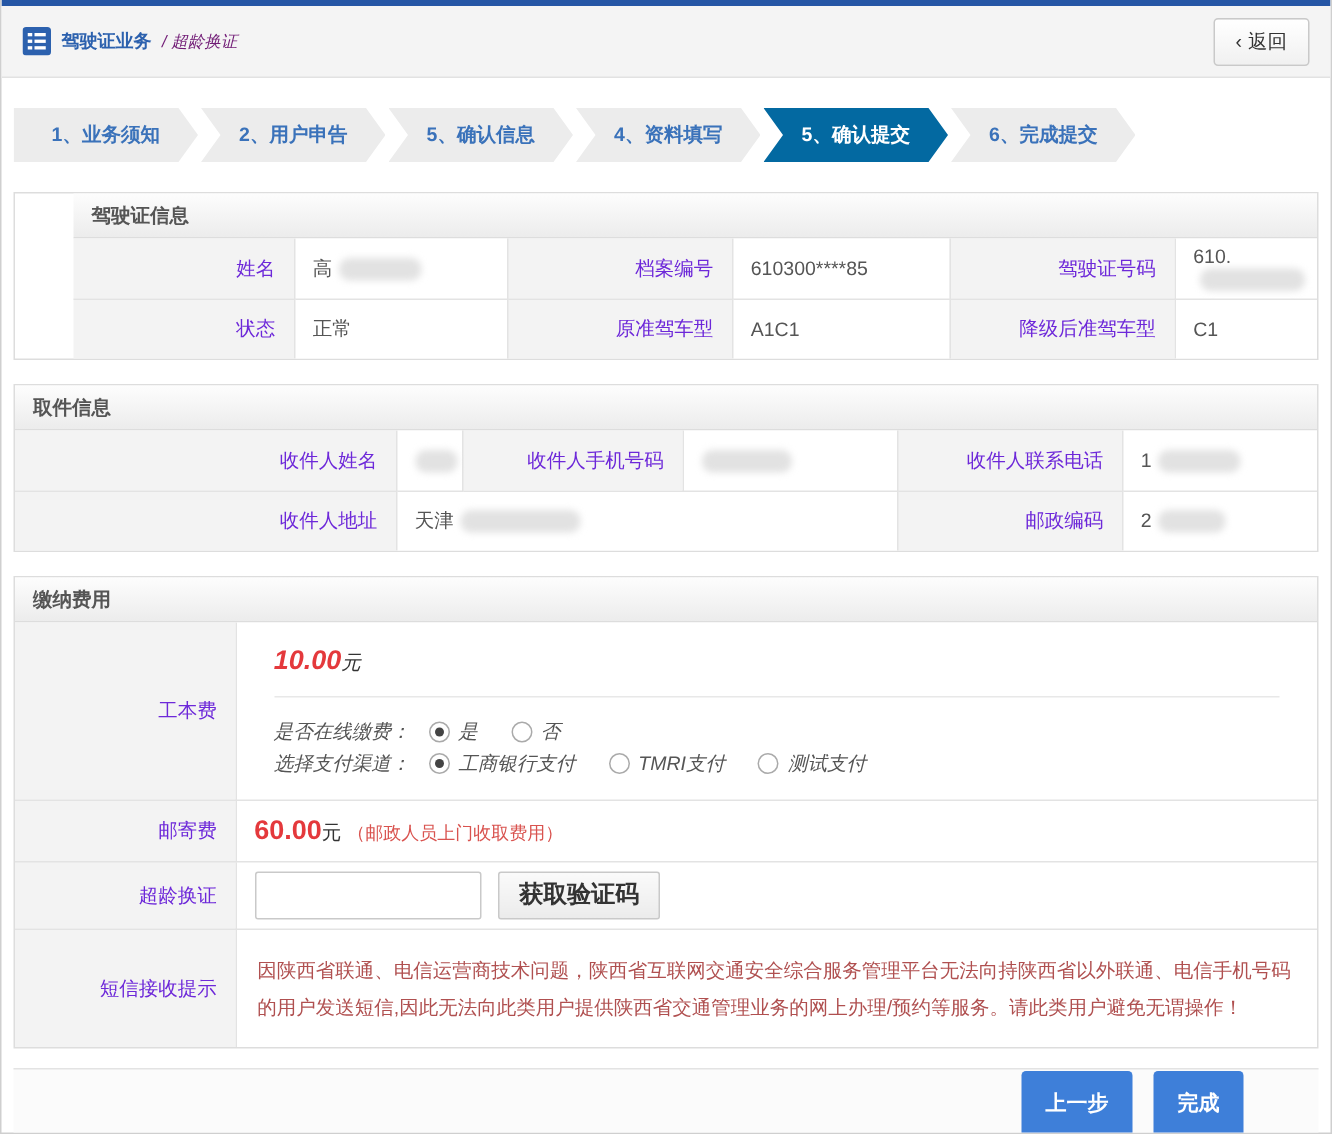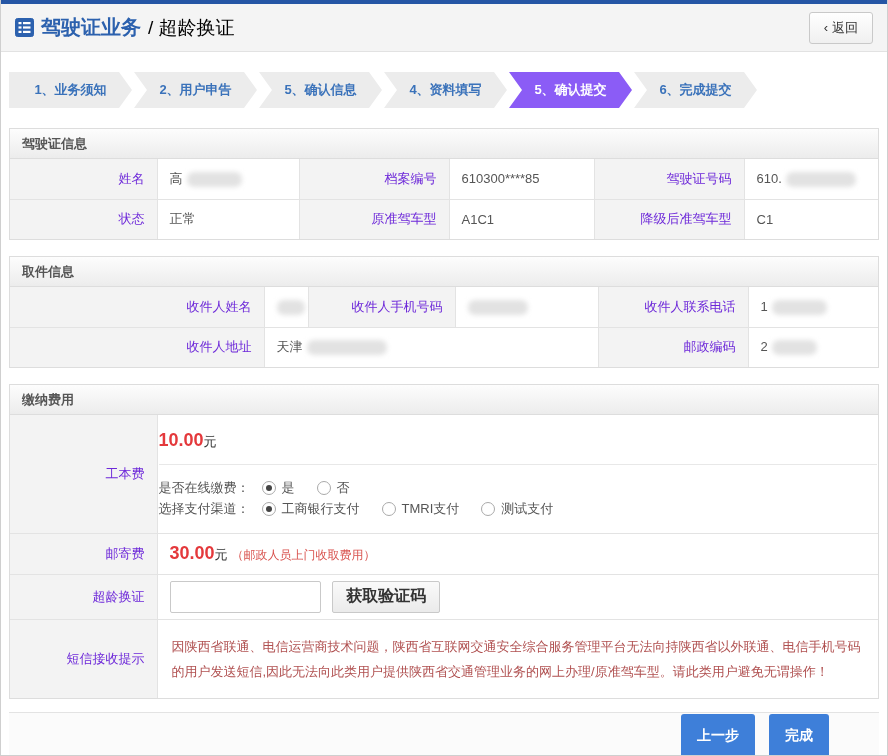--- a/index.html
+++ b/index.html
@@ -6,48 +6,48 @@
   html,body { background:#fff; }
   body { font-family:"Liberation Sans","DejaVu Sans",sans-serif; width:888px; }
   .page { width:888px; height:756px; border:1px solid #cfcfcf; border-top:none; background:#fff; overflow:hidden; }
 
   
   .topline { height:4px; background:#2556a5; }
 
   
   .header { height:48px; background:#f4f4f4; border-bottom:1px solid #e2e2e2; display:flex; align-items:center; padding:0 14px; }
   .hd-icon { width:19px; height:19px; margin-right:7px; flex:0 0 auto; }
-  .hd-title { color:#2c61ae; font-size:20px; font-weight:bold; }
-  .hd-sub { color:#000000; font-size:19px; margin-left:7px; }
+  .hd-title { color:#2c61ae; font-size:12px; font-weight:bold; }
+  .hd-sub { color:#701a75; font-size:11px; margin-left:7px;font-style:italic; }
   .back-btn { margin-left:auto; background:linear-gradient(#ffffff,#f0f0f0); border:1px solid #c9c9c9; border-radius:3px; padding:6px 14px; font-size:13px; color:#333; cursor:pointer; }
   .back-btn .chev { font-size:13px; margin-right:4px; color:#333; }
 
   
   .steps { display:flex; margin:20px 8px 0 8px; height:36px;align-items:flex-end; }
   .step { flex:0 0 123px; background:#ececec; color:#3a72ba; font-size:13px; font-weight:bold; text-align:center; line-height:36px; margin-right:2px; clip-path:polygon(0 0, calc(100% - 13px) 0, 100% 50%, calc(100% - 13px) 100%, 0 100%, 13px 50%); cursor:pointer; }
   .step.first { clip-path:polygon(0 0, calc(100% - 13px) 0, 100% 50%, calc(100% - 13px) 100%, 0 100%); }
-  .step.active { background:#8b5cf6; color:#fff; }
+  .step.active { background:#0369a1; color:#fff; }
   .step-fill { flex:1; background:#f1f1f1; clip-path:polygon(0 0, 100% 0, 100% 100%, 0 100%, 13px 50%); }
 
   
   .section { margin:16px 8px 0 8px; border:1px solid #ddd; }
-  .sec1 { margin-top:20px; }
+  .sec1 { margin-top:20px;padding-left:39px; }
   .sec-title { height:30px; line-height:29px; padding-left:12px; font-size:13px; font-weight:600; color:#555; background:linear-gradient(#fdfdfd,#ececec); border-bottom:1px solid #ddd; }
   table { width:100%; border-collapse:collapse; table-layout:fixed; }
   td { border:1px solid #e3e3e3; height:40px; font-size:13px; vertical-align:middle; }
   td.lbl { background:#f3f3f3; text-align:right; padding-right:12px; color:#6d28d9; }
   td.val { background:#fff; text-align:left; padding-left:12px; color:#555; }
   tr td:first-child { border-left:none; } tr td:last-child { border-right:none; }
   tr:first-child td { border-top:none; } tr:last-child td { border-bottom:none; }
 
   .redact { display:inline-block; vertical-align:middle; height:15px; background:#e2e2e2; border-radius:7px; filter:blur(2.5px); margin-left:4px; }
   .w28{width:28px;} .w45{width:45px;} .w55{width:55px;} .w60{width:60px;} .w70{width:70px;} .w80{width:80px;}
 
   
-  td.pay-cell { padding:14px 1px; }
+  td.pay-cell { padding:14px 25px;font-style:italic; }
   .price { color:#e4393c; font-size:18px; font-weight:bold; }
   .yuan { color:#333; font-size:13px; font-weight:normal; }
   .red-note { color:#d9534f; font-size:12px; margin-left:4px; }
   .divider { border:none; border-top:1px solid #e8e8e8; margin:13px 0 14px 0; }
   .radio-line { display:flex; align-items:center; font-size:13px; color:#555; margin-top:3px; }
   .radio-line:first-of-type { margin-top:0; }
   .radio-q { margin-right:12px; color:#555; }
   .radio { width:14px; height:14px; border:1px solid #aaa; border-radius:50%; background:#fff; display:inline-block; position:relative; margin-right:6px; flex:0 0 auto; cursor:pointer; }
   .radio.checked::after { content:""; position:absolute; left:3px; top:3px; width:6px; height:6px; border-radius:50%; background:#444; }
   .radio-opt { margin-right:22px; display:inline-flex; align-items:center; }
@@ -189,33 +189,33 @@
                 </span>
             <span class="radio-opt">
                   <span class="radio"></span>
                   <span>测试支付</span>
                 </span>
           </div>
         </td>
       </tr>
       <tr style="height:41px">
         <td class="lbl">邮寄费</td>
-        <td class="val"><span class="price">30.00</span><span class="yuan">元</span><span class="red-note">（邮政人员上门收取费用）</span></td>
+        <td class="val"><span class="price">60.00</span><span class="yuan">元</span><span class="red-note">（邮政人员上门收取费用）</span></td>
       </tr>
       <tr style="height:45px">
         <td class="lbl">超龄换证</td>
         <td class="val">
           <input class="captcha-input" type="text" value="" style="">
           <button class="captcha-btn">获取验证码</button>
         </td>
       </tr>
       <tr>
         <td class="lbl">短信接收提示</td>
         <td class="val sms-cell">
-              <div class="sms-text">因陕西省联通、电信运营商技术问题，陕西省互联网交通安全综合服务管理平台无法向持陕西省以外联通、电信手机号码的用户发送短信,因此无法向此类用户提供陕西省交通管理业务的网上办理/原准驾车型。请此类用户避免无谓操作！</div>
+              <div class="sms-text">因陕西省联通、电信运营商技术问题，陕西省互联网交通安全综合服务管理平台无法向持陕西省以外联通、电信手机号码的用户发送短信,因此无法向此类用户提供陕西省交通管理业务的网上办理/预约等服务。请此类用户避免无谓操作！</div>
             </td>
       </tr>
     </tbody>
       </table>
   </div>
 
   <div class="footer">
     <button class="blue-btn">上一步</button>
     <button class="blue-btn">完成</button>
   </div>

